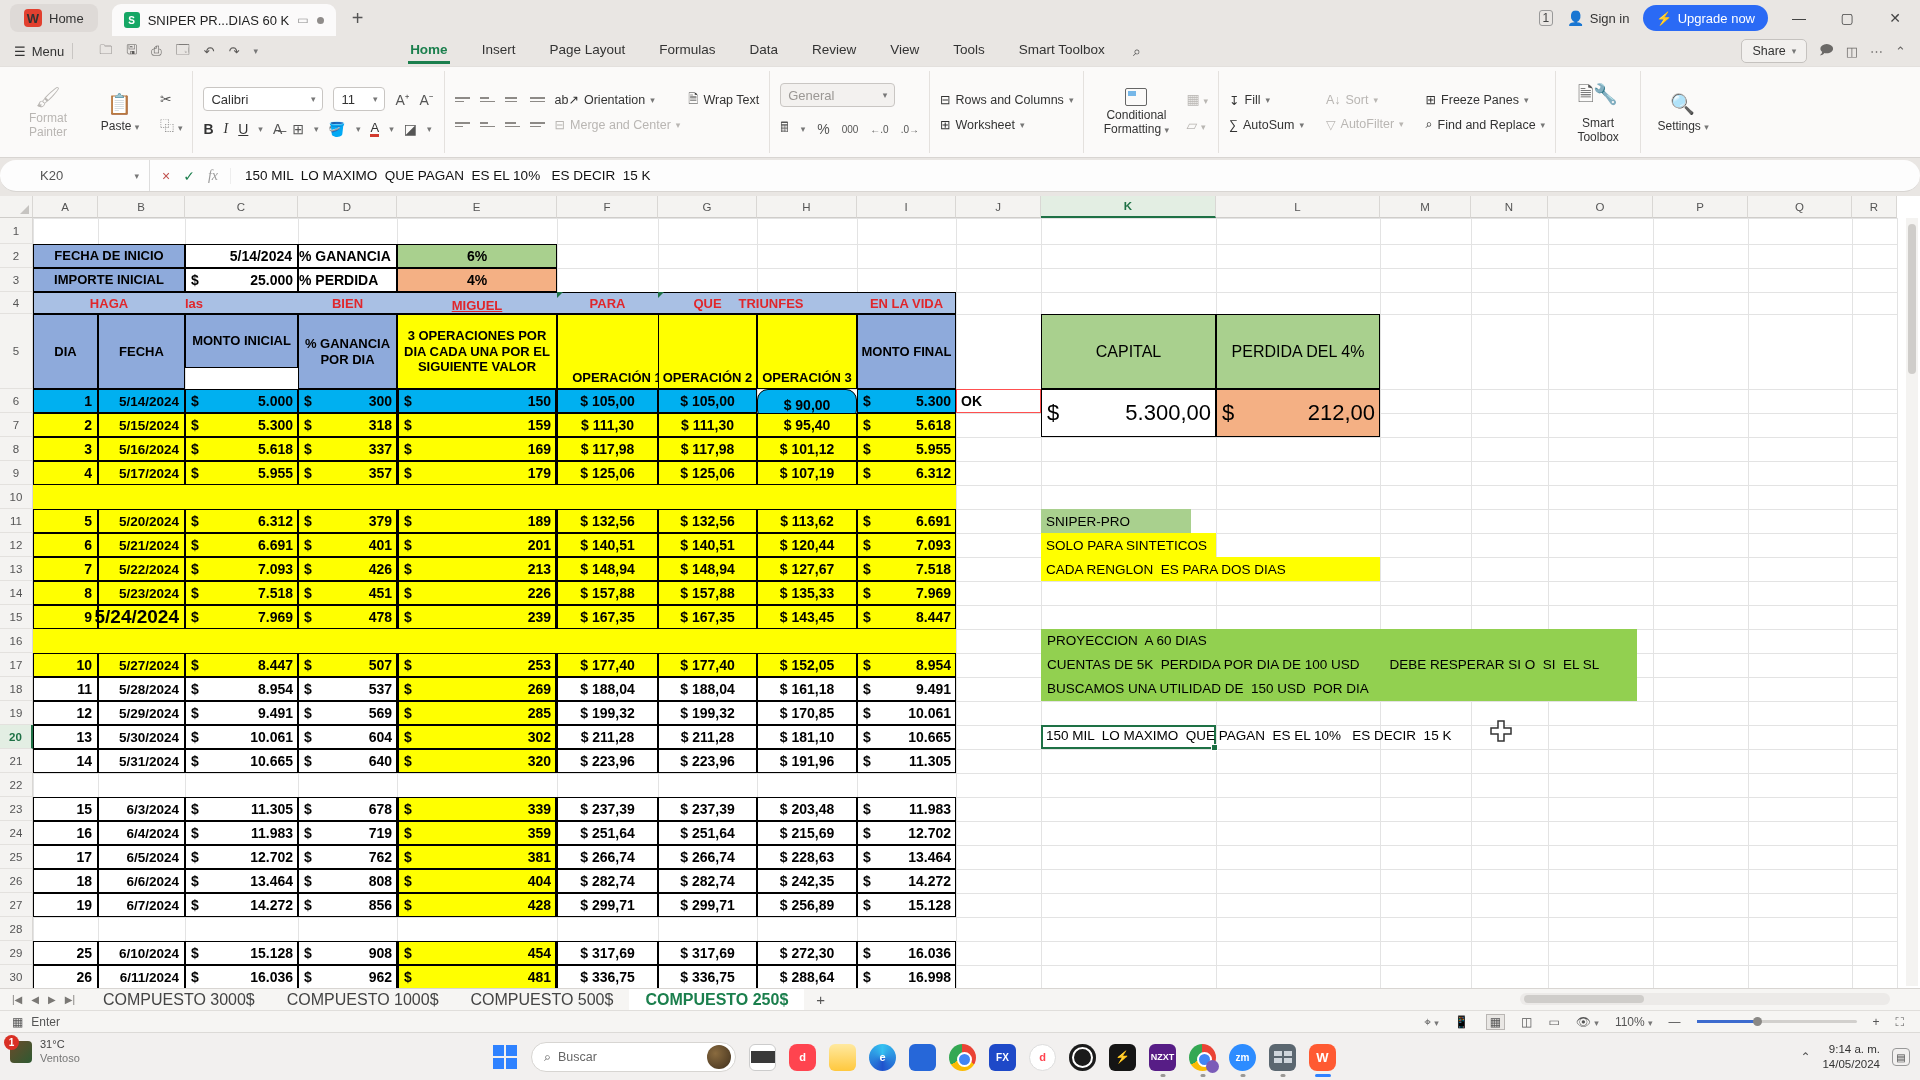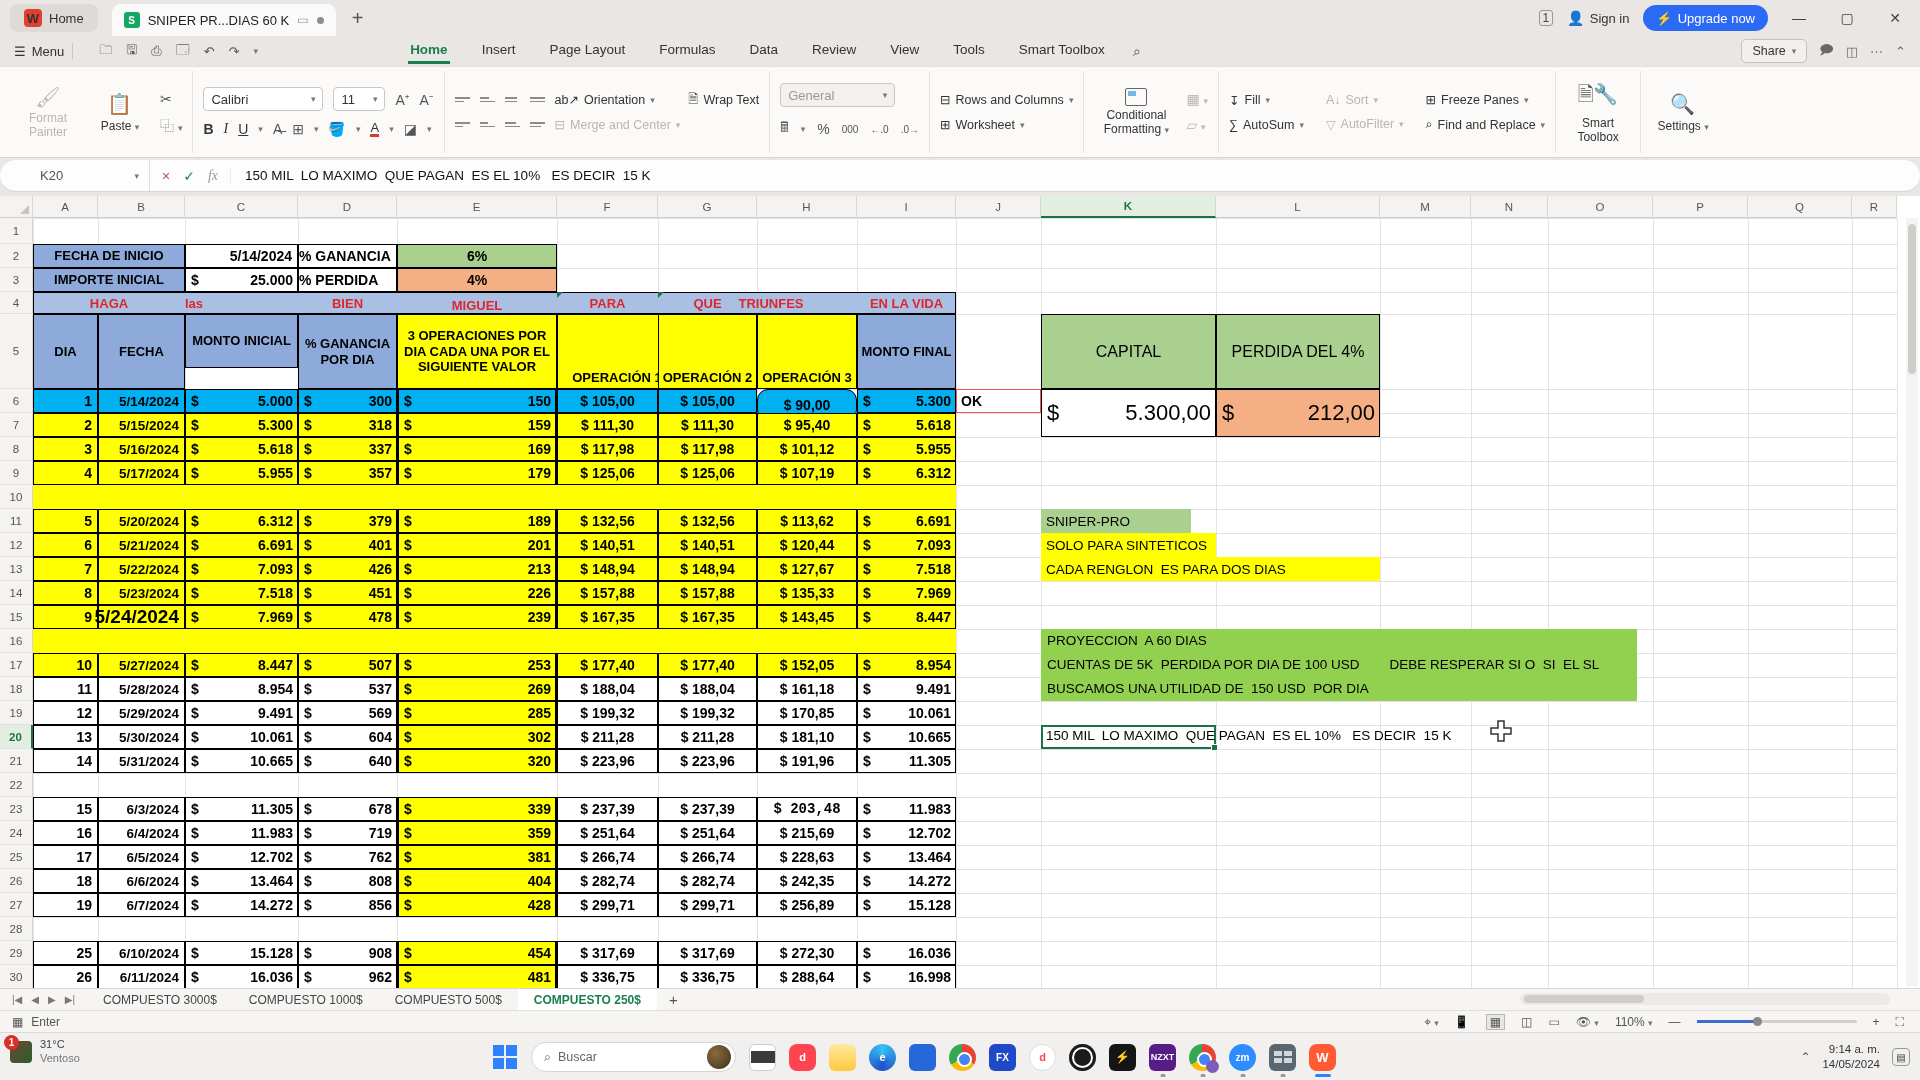--- a/index.html
+++ b/index.html
@@ -98,21 +98,21 @@
   .fillhandle { position:absolute; right:-4px; bottom:-4px; width:7px; height:7px; background:#1e7145; border:1px solid #fff; }
   .note { position:absolute; display:flex; align-items:center; padding-left:5px; font-size:13.5px; font-weight:500; white-space:pre; }
   #projblock { position:absolute; z-index:2; font-size:13.5px; font-weight:500; line-height:24px; padding-left:6px; white-space:pre; }
   #vscroll { position:absolute; right:2px; top:22px; width:12px; height:768px; background:#f4f3f1; }
   #vscroll .thumb { position:absolute; left:2px; top:6px; width:8px; height:150px; background:#cfcdca; border-radius:4px; }
   #cursor { position:absolute; z-index:9; }
 
   
   #tabbar { position:absolute; left:0; top:988px; width:1920px; height:22px; background:#f6f5f3; border-top:1px solid #d8d5d2; display:flex; align-items:center; }
   .nav { display:flex; gap:9px; color:#7a7875; font-size:10px; padding:0 12px; }
-  .stab { font-size:12px; color:#444; padding:0 16px; height:100%; display:flex; align-items:center; }
+  .stab { font-size:16px; color:#444; padding:0 16px; height:100%; display:flex; align-items:center; }
   .stab.active { background:#fff; color:#1b7f4d; font-weight:bold; }
   .stab-add { font-size:15px; color:#555; padding:0 12px; }
   #hscroll { position:absolute; right:30px; top:4px; width:370px; height:12px; background:#eceae8; border-radius:6px; }
   #hscroll .thumb { position:absolute; left:4px; top:2px; width:120px; height:8px; background:#cfcdca; border-radius:4px; }
 
   
   #statusbar { position:absolute; left:0; top:1010px; width:1920px; height:22px; background:#f6f5f3; border-top:1px solid #e0dedb; display:flex; align-items:center; font-size:12px; color:#555; }
   #statusbar .left { display:flex; gap:8px; align-items:center; padding-left:12px; }
   #statusbar .right { margin-left:auto; display:flex; gap:16px; align-items:center; padding-right:16px; }
   .sb-ico { font-size:12px; color:#555; }
@@ -546,21 +546,21 @@
       <div class="cell bd money " style="left: 185px; width: 113px; top: 72px; height: 24px; z-index: 1;">
         <span>$</span>
         <span>25.000</span>
       </div>
       <div class="cell bd" style="left: 298px; width: 99px; top: 72px; height: 24px; z-index: 1; font-weight: 600;">% PERDIDA</div>
       <div class="cell bd f-org ctr" style="left: 397px; width: 160px; top: 72px; height: 24px; z-index: 1;">4%</div>
       <div class="cell bd f-banner" style="left: 33px; width: 923px; top: 96px; height: 22px; z-index: 1;"></div>
       <div class="r4t" style="left: 33px; width: 152px; top: 96px; height: 22px; justify-content: center; z-index: 2;">HAGA</div>
       <div class="r4t" style="left: 185px; width: 113px; top: 96px; height: 22px; justify-content: flex-start; z-index: 2;">las</div>
       <div class="r4t" style="left: 298px; width: 99px; top: 96px; height: 22px; justify-content: center; z-index: 2;">BIEN</div>
-      <div class="r4t" style="left: 397px; width: 160px; top: 96px; height: 26px; justify-content: center; z-index: 2;">MIGUEL</div>
+      <div class="r4t" style="left: 397px; width: 160px; top: 96px; height: 26px; justify-content: center; z-index: 2; text-decoration: underline;">MIGUEL</div>
       <div class="r4t" style="left: 557px; width: 101px; top: 96px; height: 22px; justify-content: center; z-index: 2;">PARA</div>
       <div class="r4t" style="left: 658px; width: 99px; top: 96px; height: 22px; justify-content: center; z-index: 2;">QUE</div>
       <div class="r4t" style="left: 721px; width: 100px; top: 96px; height: 22px; justify-content: center; z-index: 2;">TRIUNFES</div>
       <div class="r4t" style="left: 857px; width: 99px; top: 96px; height: 22px; justify-content: center; z-index: 2;">EN LA VIDA</div>
       <div class="cmark" style="left: 557px; top: 96px; z-index: 3;"></div>
       <div class="cmark" style="left: 658px; top: 96px; z-index: 3;"></div>
       <div class="cell bd hcell f-blue" style="left: 33px; width: 65px; top: 118px; height: 75px; z-index: 1;">
         <span style="padding: 0px 2px;">DIA</span>
       </div>
       <div class="cell bd hcell f-blue" style="left: 98px; width: 87px; top: 118px; height: 75px; z-index: 1;">
@@ -892,21 +892,21 @@
       <div class="cell bd money " style="left: 298px; width: 99px; top: 601px; height: 24px; z-index: 1;">
         <span>$</span>
         <span>678</span>
       </div>
       <div class="cell bd money f-yel" style="left: 397px; width: 160px; top: 601px; height: 24px; z-index: 1; font-weight: 700; border-left-width: 2px; border-right-width: 2px;">
         <span>$</span>
         <span>339</span>
       </div>
       <div class="cell bd ctr " style="left: 557px; width: 101px; top: 601px; height: 24px; z-index: 1;">$ 237,39</div>
       <div class="cell bd ctr " style="left: 658px; width: 99px; top: 601px; height: 24px; z-index: 1;">$ 237,39</div>
-      <div class="cell bd ctr " style="left: 757px; width: 100px; top: 601px; height: 24px; z-index: 1; font-family: Liberation Mono, monospace;">$ 203,48</div>
+      <div class="cell bd ctr " style="left: 757px; width: 100px; top: 601px; height: 24px; z-index: 1;">$ 203,48</div>
       <div class="cell bd money " style="left: 857px; width: 99px; top: 601px; height: 24px; z-index: 1;">
         <span>$</span>
         <span>11.983</span>
       </div>
       <div class="cell bd rt " style="left: 33px; width: 65px; top: 625px; height: 24px; z-index: 1;">16</div>
       <div class="cell bd rt " style="left: 98px; width: 87px; top: 625px; height: 24px; z-index: 1; font-size: 13.5px;">6/4/2024</div>
       <div class="cell bd money " style="left: 185px; width: 113px; top: 625px; height: 24px; z-index: 1;">
         <span>$</span>
         <span>11.983</span>
       </div>

